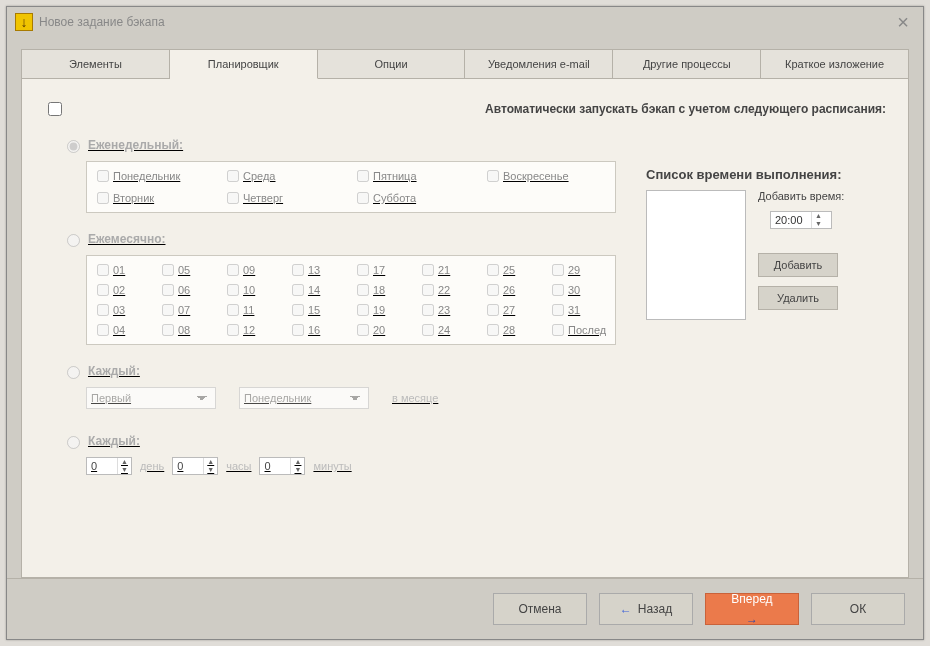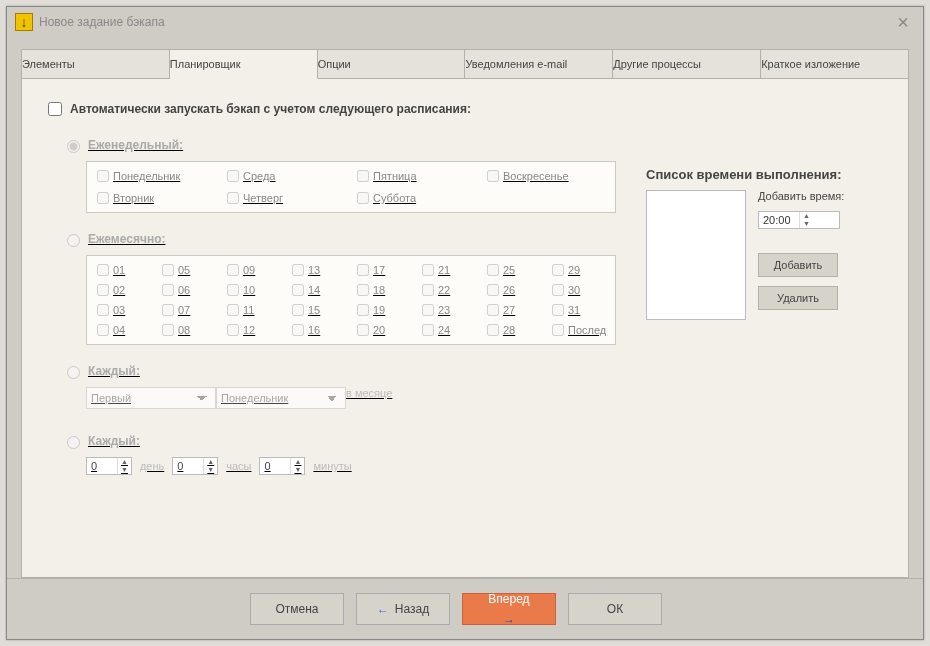--- a/index.html
+++ b/index.html
@@ -56,21 +56,21 @@
     padding: 12px 14px 0 14px;
     display: flex;
     flex-direction: column;
   }
   .tabs {
     display: flex;
     border-bottom: 1px solid #b5b1a8;
   }
   .tab {
     padding: 8px 0;
-    text-align: left;
+    text-align: center;
     border: 1px solid #b5b1a8;
     background: #e5e2db;
     color: #444;
     font-size: 11px;
     cursor: pointer;
     margin-bottom: -1px;
     flex: 1;
   }
   .tab:not(:first-child) { border-left: none; }
   .tab.active {
@@ -86,20 +86,21 @@
     padding: 20px 22px;
     position: relative;
   }
   .main-check-row {
     display: flex;
     align-items: center;
     margin-bottom: 18px;
     font-weight: bold;
     color: #444;
     font-size: 12px;
+    justify-content: space-between;
   }
   .main-check-row input { margin-right: 8px; width: 14px; height: 14px; }
   .columns {
     display: flex;
     gap: 30px;
   }
   .left-col { flex: 1; padding-left: 18px; text-decoration: underline; }
   .right-col { width: 240px; }
   .radio-row {
     display: flex;
@@ -142,21 +143,22 @@
     display: flex;
     align-items: center;
     font-size: 11px;
     color: #888;
     padding: 1px 0;
   }
   .month-cell input { width: 12px; height: 12px; margin-right: 4px; }
   .select-row {
     margin-left: 24px;
     display: flex;
-    gap: 0;
+    gap: 23px;
+    align-items: center;
     margin-bottom: 24px;
   }
   select, .spinner input {
     font-family: inherit;
     font-size: 11px;
     border: 1px solid #ccc;
     background: #fff;
     padding: 2px 4px;
     color: #888;
   }
@@ -230,21 +232,21 @@
     color: #444;
     font-size: 11px;
     padding: 5px 0;
     width: 80px;
     text-align: center;
     cursor: pointer;
   }
   .footer {
     padding: 14px 18px 14px 0;
     display: flex;
-    justify-content: center;
+    justify-content: flex-end;
     gap: 12px;
     background: #cfccc5;
     border-top: 1px solid #b5b1a8;
   }
   .footer .fbtn {
     min-width: 94px;
     height: 32px;
     border: 1px solid #aaa;
     background: #d6d3ca;
     color: #444;
@@ -261,22 +263,23 @@
     border-color: #c9623a;
     flex-direction: column;
   }
   .arrow-left::before { content: "←"; color: #3b5fd8; font-weight: bold; }
   .arrow-right::after { content: "→"; color: #3b5fd8; font-weight: bold; }
   .footer .fbtn.primary .arrow-right::after { color: #2b47a8; }
   .time-spinner {
     display: inline-flex;
     border: 1px solid #bbb;
     background: #fff;
-    width: 82px;
-    align-items: center;
+    width: 62px;
+    align-items: center;
+    margin-left: 12px;
   }
   .time-spinner input {
     border: none;
     width: 40px;
     font-size: 11px;
     padding: 2px 4px;
     outline: none;
     color: #333;
   }
   .time-spinner .arrows {

